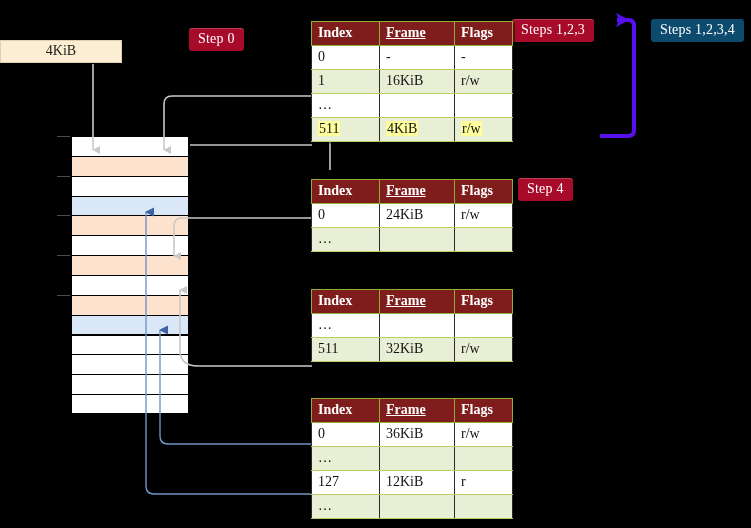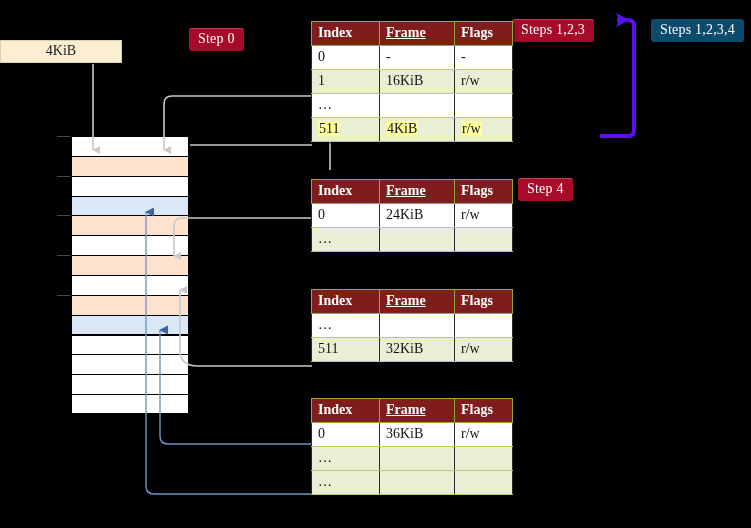--- a/index.html
+++ b/index.html
@@ -269,19 +269,24 @@
       <tr class="odd">
         <td class="c0">0</td>
         <td class="c1">36KiB</td>
         <td class="c2">r/w</td>
       </tr>
       <tr class="even">
         <td class="c0">…</td>
         <td class="c1">&nbsp;</td>
         <td class="c2">&nbsp;</td>
       </tr>
+      <tr class="odd">
+        <td class="c0">127</td>
+        <td class="c1">12KiB</td>
+        <td class="c2">r</td>
+      </tr>
       <tr class="even">
         <td class="c0">…</td>
         <td class="c1">&nbsp;</td>
         <td class="c2">&nbsp;</td>
       </tr>
     </tbody>
   </table>
 
 </body></html>

